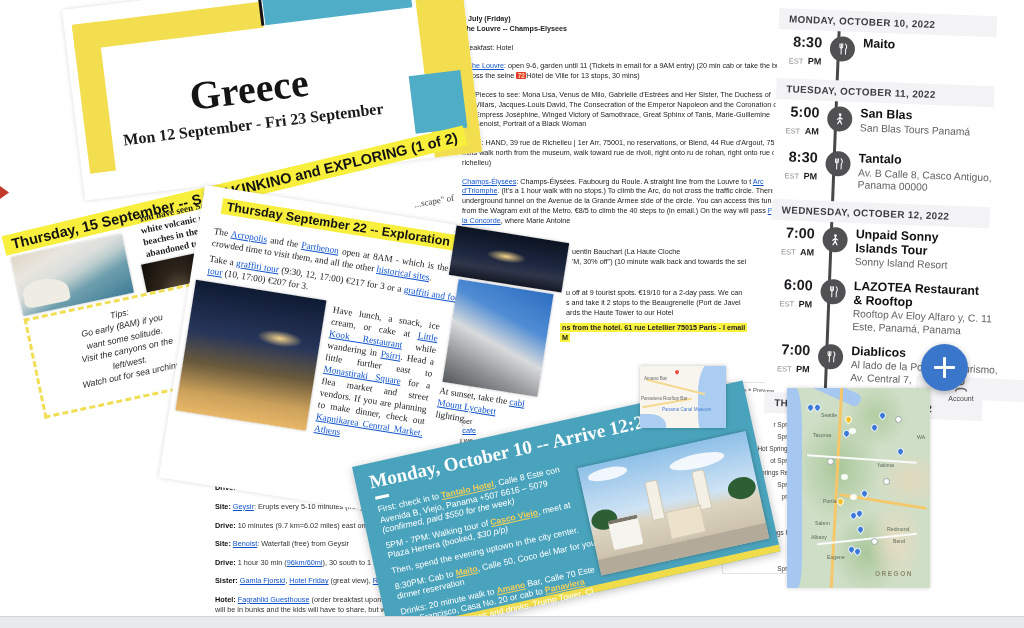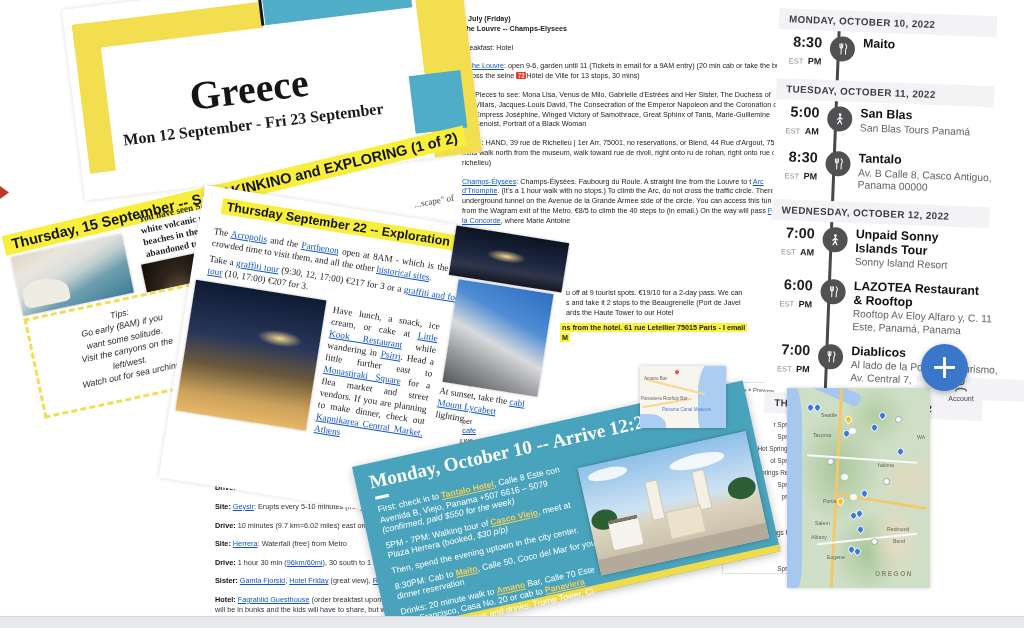--- a/index.html
+++ b/index.html
@@ -191,21 +191,21 @@
 
 <div class="stage">
 
   <div class="page iceland">
     <div class="ice-backtrack">minutes backtrack on Rt 37 or 359</div>
     <div class="ice-rows" id="ice-rows">
         <div class="ice-row"><span class="ice-lbl">Sites: </span><span><span class="lnk">Laugarvatn Fontana</span><span class=""> : Opening time is 10AM and I suggest we arrive right then.  We can do some </span><span class="lnk">hot tubbing</span><span class=""> and bake bread (at </span><span class="b i">11:30AM</span><span class="">) in the </span><span class="lnk">geothermal bakery</span><span class="">! (3800 ISK=$34=</span><span class="lnk">27pounds</span><span class=""> per adult for the spa, </span><span class="lnk">9500ISK</span><span class="">=$68 for family spa (N/J/T/I), bread baking is 1500=$13=10 pounds per person, (towel rental is 800 ISK= $6.50= 5.76 pounds) This place also has a </span><span class="lnk">cafe</span><span class=""> (lunch buffet = 2950 ISK=$25.88=21.24 pounds) I sent them an email saying we would be there for the bread baking on 7/20 because they require reservations for 10+, but they didn't reserve us. I imagine that we will be here from 10 - 2 or so, including lunch. It is fine for us to be </span><span class="lnk">later</span><span class="">.</span></span></div>
         <div class="ice-row"><span class="ice-lbl">Drive: </span><span><span class="">24 minutes (29.1km/18 mi) on 37 north</span></span></div>
         <div class="ice-row"><span class="ice-lbl">Site: </span><span><span class="lnk">Geysir</span><span class="">: Erupts every 5-10 minutes (free)</span></span></div>
         <div class="ice-row"><span class="ice-lbl">Drive: </span><span><span class="">10 minutes (9.7 km=6.02 miles) east on 35</span></span></div>
-        <div class="ice-row"><span class="ice-lbl">Site: </span><span><span class="lnk">Herrera</span><span class="">: Waterfall (free) from Metro</span></span></div>
+        <div class="ice-row"><span class="ice-lbl">Site: </span><span><span class="lnk">Benoist</span><span class="">: Waterfall (free) from Geysir</span></span></div>
         <div class="ice-row"><span class="ice-lbl">Drive: </span><span><span class="">1 hour 30 min (</span><span class="lnk">96km/60mi</span><span class="">), 30 south to 1 south or east to Hvolsvollur</span></span></div>
         <div class="ice-row"><span class="ice-lbl">Sister: </span><span><span class="lnk">Gamla Fjorsid</span><span class="">, </span><span class="lnk">Hotel Friday</span><span class=""> (great view), </span><span class="lnk">Restaurant Stroud</span></span></div>
         <div class="ice-row"><span class="ice-lbl">Hotel: </span><span><span class="lnk">Fagrahlid Guesthouse</span><span class=""> (order breakfast upon arrival) It's likely some of us will be in bunks and the kids will have to share, but we took their last room and no one else had any rooms. If you check out the </span><span class="lnk">activities page</span><span class=""> of the guesthouse website, you will see that this hotel is near some museums and offers bikes and maps for riding, and a bonfire at night, in case we need even more to do.</span></span></div>
       </div>
   </div>
 
   <div class="page paris">
     <div class="paris-inner">
       <div class="p-b">8 July (Friday)</div>
       <div class="p-b">The Louvre -- Champs-Elysees</div>
@@ -213,20 +213,24 @@
       <div>Breakfast: Hotel</div>
       <div class="p-gap"></div>
       <div><span class="">**</span><span class="lnk">The Louvre</span><span class="">: open 9-6, garden until 11 (Tickets in email for a 9AM entry) (20 min cab or take the bus across the seine </span><span class="badge">72</span><span class="">Hôtel de Ville for 13 stops, 30 mins)</span></div>
       <div class="p-gap"></div>
       <div class="p-indent">Pieces to see: Mona Lisa, Venus de Milo, Gabrielle d'Estrées and Her Sister, The Duchess of Villars, Jacques-Louis David, The Consecration of the Emperor Napoleon and the Coronation of Empress Joséphine, Winged Victory of Samothrace, Great Sphinx of Tanis, Marie-Guillemine Benoist, Portrait of a Black Woman</div>
       <div class="p-gap"></div>
       <div>Lunch: HAND, 39 rue de Richelieu | 1er Arr, 75001, no reservations, or Blend, 44 Rue d'Argout, 75002 (7 mins walk north from the museum, walk toward rue de rivoli, right onto ru de rohan, right onto rue de richelieu)</div>
       <div class="p-gap"></div>
       <div><span class="lnk">Champs-Élysées</span><span class="">: Champs-Élysées. Faubourg du Roule. A straight line from the Louvre to t </span><span class="lnk">Arc d'Triomphe</span><span class="">. (It's a 1 hour walk with no stops.) To climb the Arc, do not cross the traffic circle. There is an underground tunnel on the Avenue de la Grande Armee side of the circle. You can access this tunnel from the Wagram exit of the Metro. €8/5 to climb the 40 steps to (in email.) On the way will pass </span><span class="lnk">Place de la Concorde</span><span class="">, where Marie Antoine</span></div>
     </div>
+    <div class="p-frag" style="left:122px;top:247px;" id="p-frag1">
+        <div>uentin Bauchart (La Haute Cloche</div>
+        <div>'M, 30% off") (10 minute walk back and towards the sei</div>
+      </div>
     <div class="p-frag" style="left:116px;top:288px;" id="p-frag2">
         <div>u off at 9 tourist spots.  €19/10 for a 2-day pass.  We can</div>
         <div>s and take it 2 stops to the Beaugrenelle (Port de Javel</div>
         <div>ards the Haute Tower to our Hotel</div>
       </div>
     <div class="p-frag" style="left:110px;top:323px;width:230px;">
       <span class="hl">ns from the hotel. 61 rue Letellier 75015 Paris - I email</span><br>
       <span class="hl">M</span>
     </div>
   </div>

